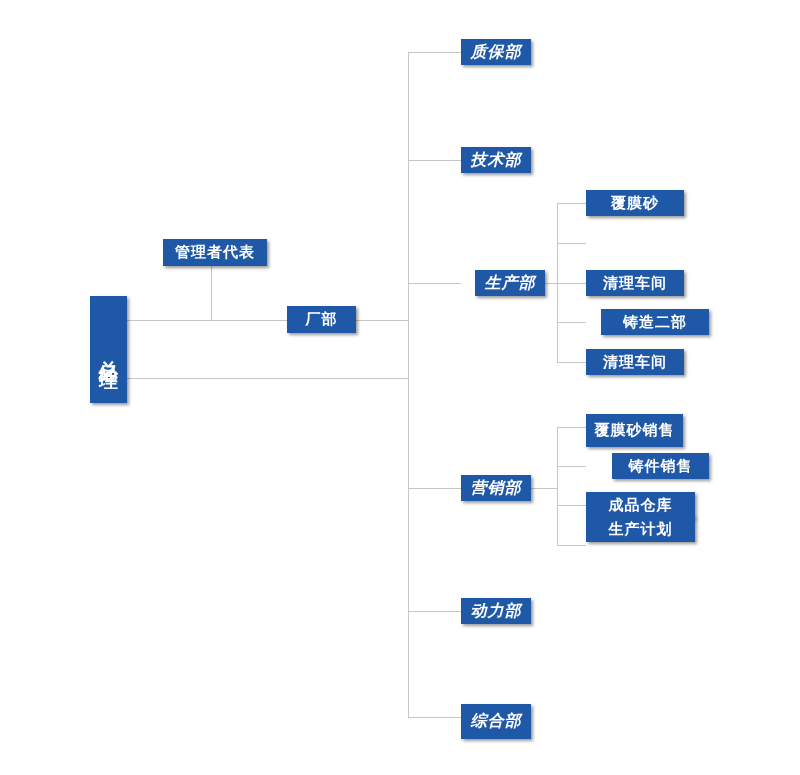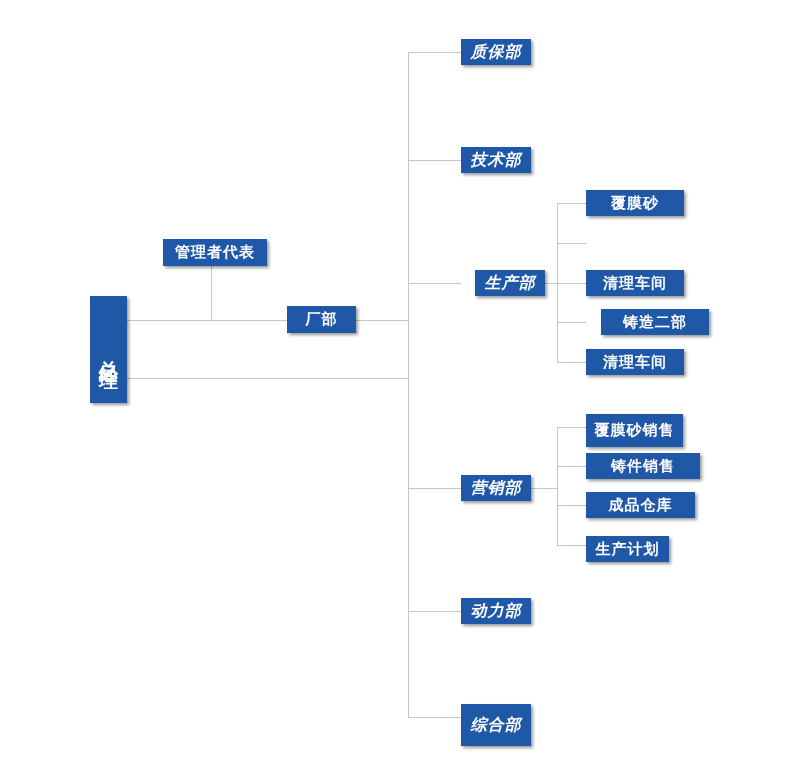--- a/index.html
+++ b/index.html
@@ -73,25 +73,25 @@
 
   <div class="node" style="left:163px; top:239px; width:104px; height:27px;">管理者代表</div>
 
   <div class="node" style="left:287px; top:306px; width:69px; height:27px;">厂部</div>
 
   <div class="node dept" style="left:461px; top:39px;  width:70px; height:26px;">质保部</div>
   <div class="node dept" style="left:461px; top:147px; width:70px; height:26px;">技术部</div>
   <div class="node dept" style="left:475px; top:270px; width:70px; height:26px;">生产部</div>
   <div class="node dept" style="left:461px; top:475px; width:70px; height:26px;">营销部</div>
   <div class="node dept" style="left:461px; top:598px; width:70px; height:26px;">动力部</div>
-  <div class="node dept" style="left:461px; top:704px; width:70px; height:42px;">综合部</div>
+  <div class="node dept" style="left:461px; top:704px; width:70px; height:35px;">综合部</div>
 
   <div class="node" style="left:586px; top:190px; width:98px; height:26px;text-align:center;">覆膜砂</div>
   <div class="node" style="left:586px; top:270px; width:98px; height:26px;">清理车间</div>
   <div class="node" style="left:586px; top:309px; width:108px; height:26px;margin-left:15px;">铸造二部</div>
   <div class="node" style="left:586px; top:349px; width:98px; height:26px;">清理车间</div>
 
   <div class="node" style="left:586px; top:414px; width:97px; height:33px;">覆膜砂销售</div>
-  <div class="node" style="left:586px; top:453px; width:114px; height:26px;">铸件销售</div>
+  <div class="node" style="left:612px; top:453px; width:97px; height:26px;">铸件销售</div>
   <div class="node" style="left:586px; top:492px; width:109px; height:26px;">成品仓库</div>
-  <div class="node" style="left:586px; top:536px; width:83px; height:26px;">生产计划</div>
+  <div class="node" style="left:586px; top:516px; width:109px; height:26px;">生产计划</div>
 
 </div>
 
 </body></html>

